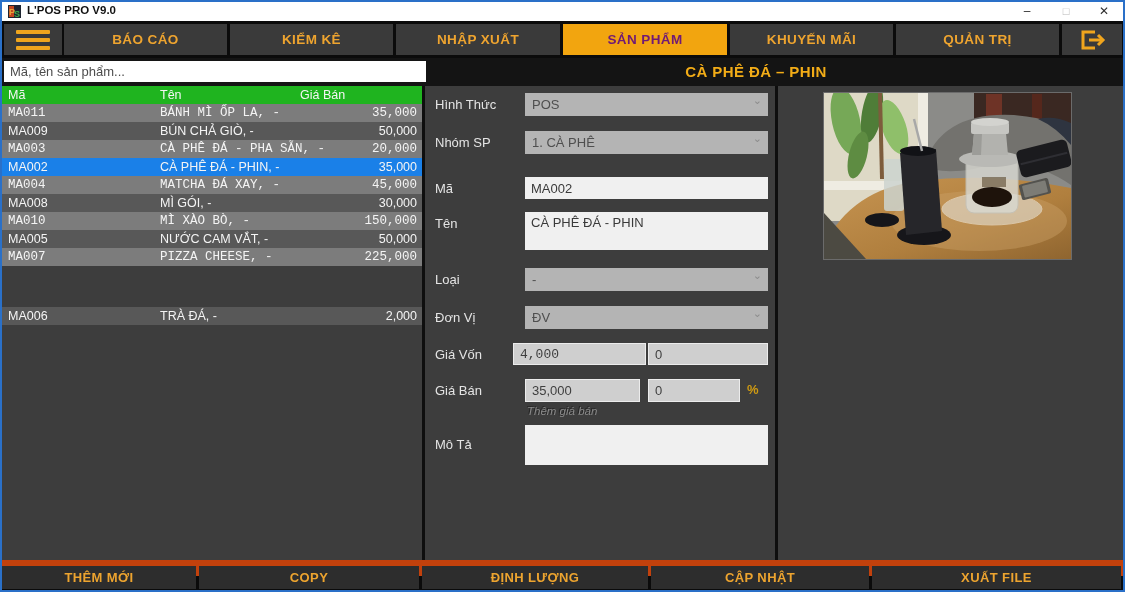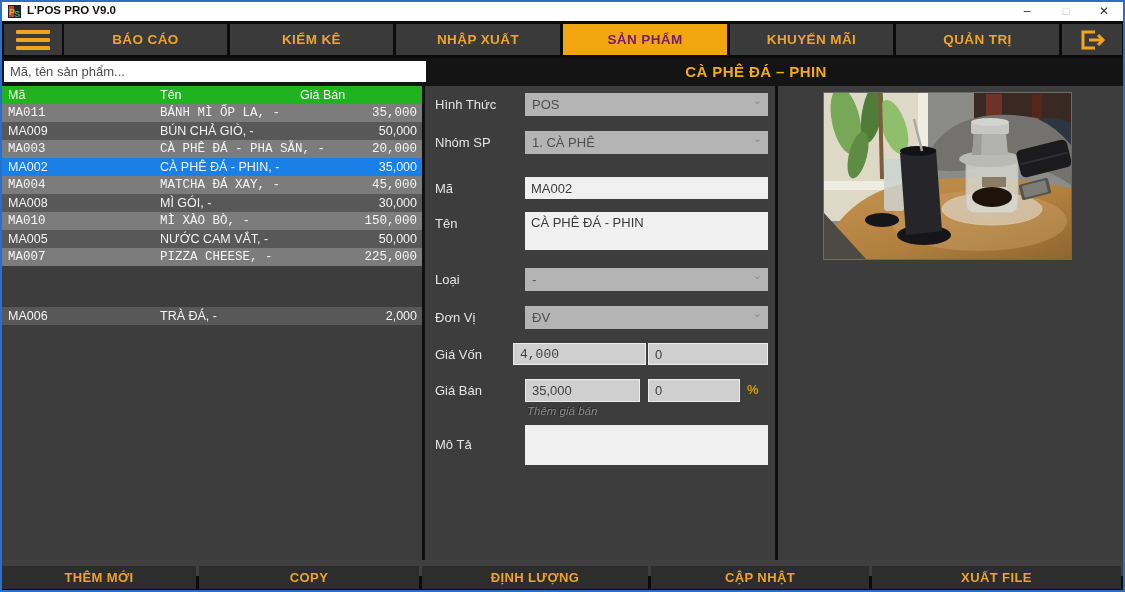--- a/index.html
+++ b/index.html
@@ -68,21 +68,21 @@
     font-family:"Liberation Sans",sans-serif;font-size:13px;padding:0 6px;box-sizing:border-box;}
   .pct{position:absolute;left:322px;color:#cf9a12;font-size:13px;font-weight:bold;}
   .add-price{position:absolute;left:102px;color:#8a8a8a;font-size:11.5px;font-style:italic;
     text-shadow:-1px -1px 0 #262626;cursor:pointer;}
 
   
   .photo{position:absolute;left:45px;top:6px;width:247px;height:166px;border:1px solid #6b6b6b;
     box-sizing:content-box;background:#8b8b88;}
 
   
-  .footer{position:absolute;left:0;top:558px;width:1121px;height:16px;background:#404040;}
+  .footer{position:absolute;left:0;top:558px;width:1121px;height:16px;background:#c2410c;}
   .foot-btn{position:absolute;top:6px;height:23px;background:#2d2d2d;border:0;margin:0;padding:0;
     color:#eda42f;font-family:"Liberation Sans",sans-serif;font-size:13px;font-weight:bold;
     letter-spacing:.4px;cursor:pointer;}
 </style>
 </head>
 <body>
 
 <div class="window">
 
   <div class="titlebar">

